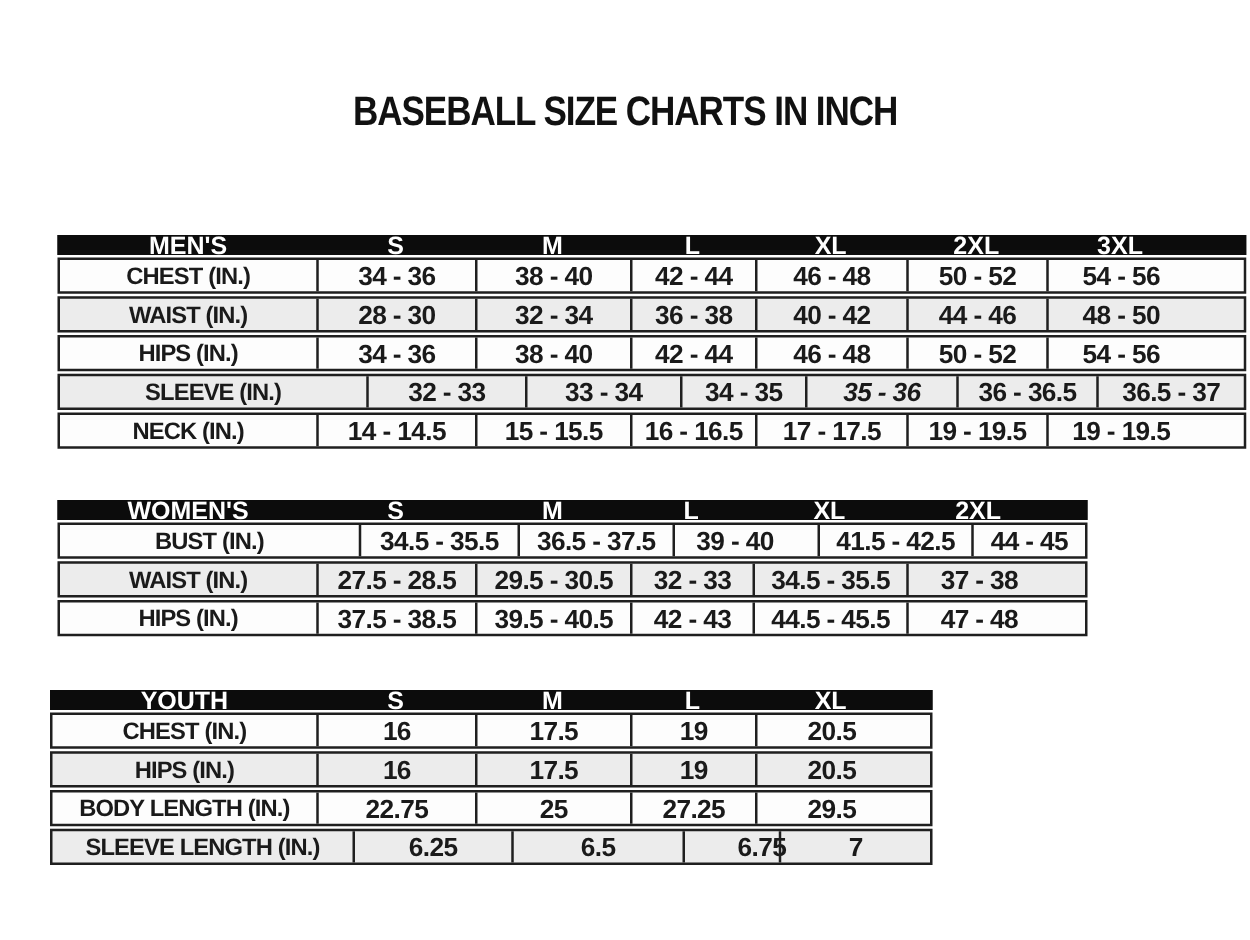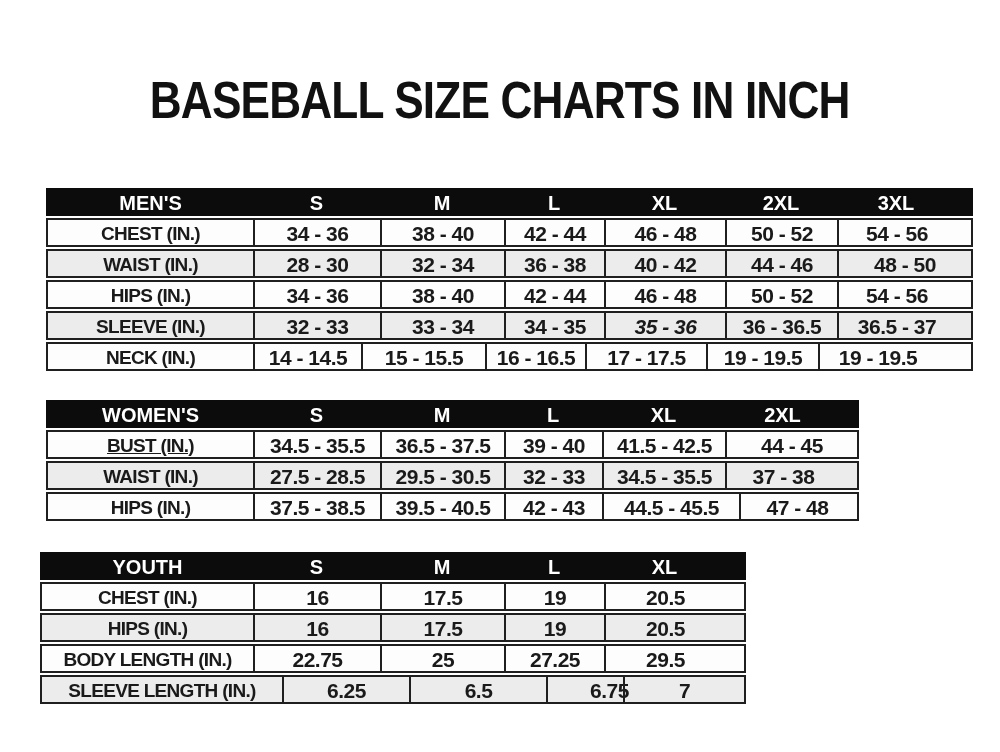--- a/index.html
+++ b/index.html
@@ -23,21 +23,21 @@
     height:752px;
     background:var(--page-bg);
     overflow:hidden;
   }
   .title{
     position:absolute;
     top:70px;
     left:0;
     width:1000px;
     text-align:center;
-    font-size:52px;
+    font-size:33px;
     font-weight:700;
     letter-spacing:-1px;
     white-space:nowrap;
     color:#111;
   }
   .title .squeeze{
     display:inline-block;
     transform:scaleX(0.85);
     transform-origin:center;
   }
@@ -48,21 +48,21 @@
     display:flex;
     height:29px;
     border:2px solid var(--border);
     background:var(--row-bg);
     margin-bottom:2px;
   }
   .trow.alt{
     background:var(--row-alt-bg);
   }
   .trow.thead{
-    height:28px;
+    height:16px;
     background:var(--header-bg);
     border-color:var(--header-bg);
     align-items:center;
   }
   .tcell{
     flex:none;
     display:flex;
     align-items:center;
     justify-content:center;
     white-space:nowrap;
@@ -114,81 +114,81 @@
           <div class="tcell sep" style="width: 112px;">50 - 52</div>
           <div class="tcell sep" style="width: 118px;">54 - 56</div>
         </div>
         <div class="trow alt">
           <div class="tcell lbl" style="width: 205px;">WAIST (IN.)</div>
           <div class="tcell sep" style="width: 127px;">28 - 30</div>
           <div class="tcell sep" style="width: 124px;">32 - 34</div>
           <div class="tcell sep" style="width: 100px;">36 - 38</div>
           <div class="tcell sep" style="width: 121px;">40 - 42</div>
           <div class="tcell sep" style="width: 112px;">44 - 46</div>
-          <div class="tcell sep" style="width: 134px;">48 - 50</div>
+          <div class="tcell sep" style="width: 118px;">48 - 50</div>
         </div>
         <div class="trow">
           <div class="tcell lbl" style="width: 205px;">HIPS (IN.)</div>
           <div class="tcell sep" style="width: 127px;">34 - 36</div>
           <div class="tcell sep" style="width: 124px;">38 - 40</div>
           <div class="tcell sep" style="width: 100px;">42 - 44</div>
           <div class="tcell sep" style="width: 121px;">46 - 48</div>
           <div class="tcell sep" style="width: 112px;">50 - 52</div>
           <div class="tcell sep" style="width: 118px;">54 - 56</div>
         </div>
         <div class="trow alt">
-          <div class="tcell lbl" style="width: 205px; border-radius: 10px;">SLEEVE (IN.)</div>
+          <div class="tcell lbl" style="width: 245px; border-radius: 10px;">SLEEVE (IN.)</div>
           <div class="tcell sep" style="width: 127px;">32 - 33</div>
           <div class="tcell sep" style="width: 124px;">33 - 34</div>
           <div class="tcell sep" style="width: 100px;">34 - 35</div>
           <div class="tcell sep" style="width: 121px; font-style: italic;">35 - 36</div>
           <div class="tcell sep" style="width: 112px;">36 - 36.5</div>
           <div class="tcell sep" style="width: 118px;">36.5 - 37</div>
         </div>
         <div class="trow">
           <div class="tcell lbl" style="width: 205px;">NECK (IN.)</div>
-          <div class="tcell sep" style="width: 108px;">14 - 14.5</div>
+          <div class="tcell sep" style="width: 127px;">14 - 14.5</div>
           <div class="tcell sep" style="width: 124px;">15 - 15.5</div>
           <div class="tcell sep" style="width: 100px;">16 - 16.5</div>
           <div class="tcell sep" style="width: 121px;">17 - 17.5</div>
           <div class="tcell sep" style="width: 112px;">19 - 19.5</div>
           <div class="tcell sep" style="width: 118px;">19 - 19.5</div>
         </div>
       </div>
       <div class="size-table" style="left: 46px; top: 400px;">
         <div class="trow thead">
           <div class="tcell" style="width: 205px;">WOMEN'S</div>
           <div class="tcell" style="width: 127px;">S</div>
           <div class="tcell" style="width: 124px;">M</div>
           <div class="tcell" style="width: 98px;">L</div>
           <div class="tcell" style="width: 123px;">XL</div>
           <div class="tcell" style="width: 115px;">2XL</div>
         </div>
         <div class="trow">
-          <div class="tcell lbl" style="width: 205px; text-decoration: underline;">BUST (IN.)</div>
+          <div class="tcell lbl" style="width: 239px;">BUST (IN.)</div>
           <div class="tcell sep" style="width: 127px;">34.5 - 35.5</div>
           <div class="tcell sep" style="width: 124px;">36.5 - 37.5</div>
           <div class="tcell sep" style="width: 98px;">39 - 40</div>
-          <div class="tcell sep" style="width: 123px;">41.5 - 42.5</div>
-          <div class="tcell sep" style="width: 132px;">44 - 45</div>
+          <div class="tcell sep" style="width: 123px; margin-left: 18px;">41.5 - 42.5</div>
+          <div class="tcell sep" style="width: 91px;">44 - 45</div>
         </div>
         <div class="trow alt">
           <div class="tcell lbl" style="width: 205px;">WAIST (IN.)</div>
           <div class="tcell sep" style="width: 127px;">27.5 - 28.5</div>
           <div class="tcell sep" style="width: 124px;">29.5 - 30.5</div>
           <div class="tcell sep" style="width: 98px;">32 - 33</div>
           <div class="tcell sep" style="width: 123px;">34.5 - 35.5</div>
           <div class="tcell sep" style="width: 115px; text-align: right;">37 - 38</div>
         </div>
         <div class="trow">
           <div class="tcell lbl" style="width: 205px;">HIPS (IN.)</div>
           <div class="tcell sep" style="width: 127px;">37.5 - 38.5</div>
           <div class="tcell sep" style="width: 124px;">39.5 - 40.5</div>
           <div class="tcell sep" style="width: 98px;">42 - 43</div>
-          <div class="tcell sep" style="width: 137px;">44.5 - 45.5</div>
+          <div class="tcell sep" style="width: 123px;">44.5 - 45.5</div>
           <div class="tcell sep" style="width: 115px;">47 - 48</div>
         </div>
       </div>
       <div class="size-table" style="left: 40px; top: 552px;">
         <div class="trow thead">
           <div class="tcell" style="width: 211px;">YOUTH</div>
           <div class="tcell" style="width: 127px;">S</div>
           <div class="tcell" style="width: 124px;">M</div>
           <div class="tcell" style="width: 100px;">L</div>
           <div class="tcell" style="width: 121px;">XL</div>

